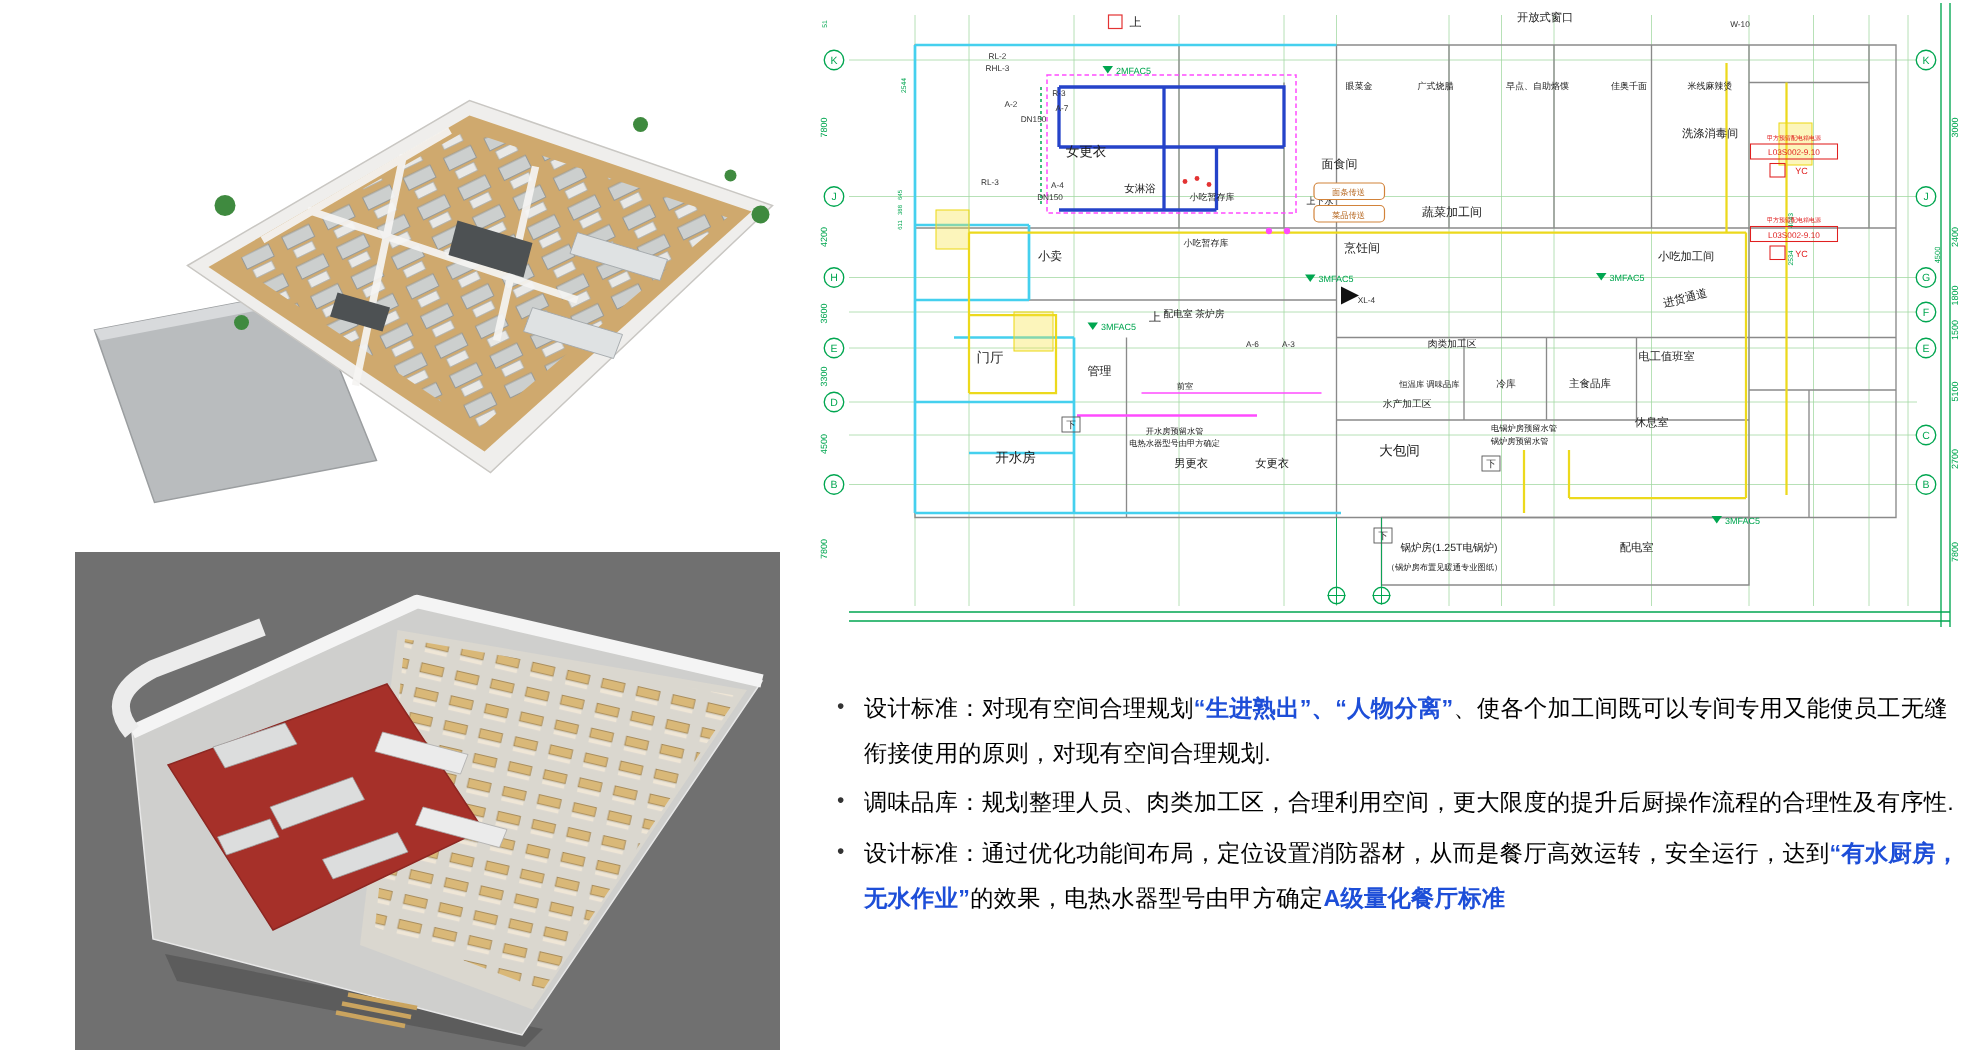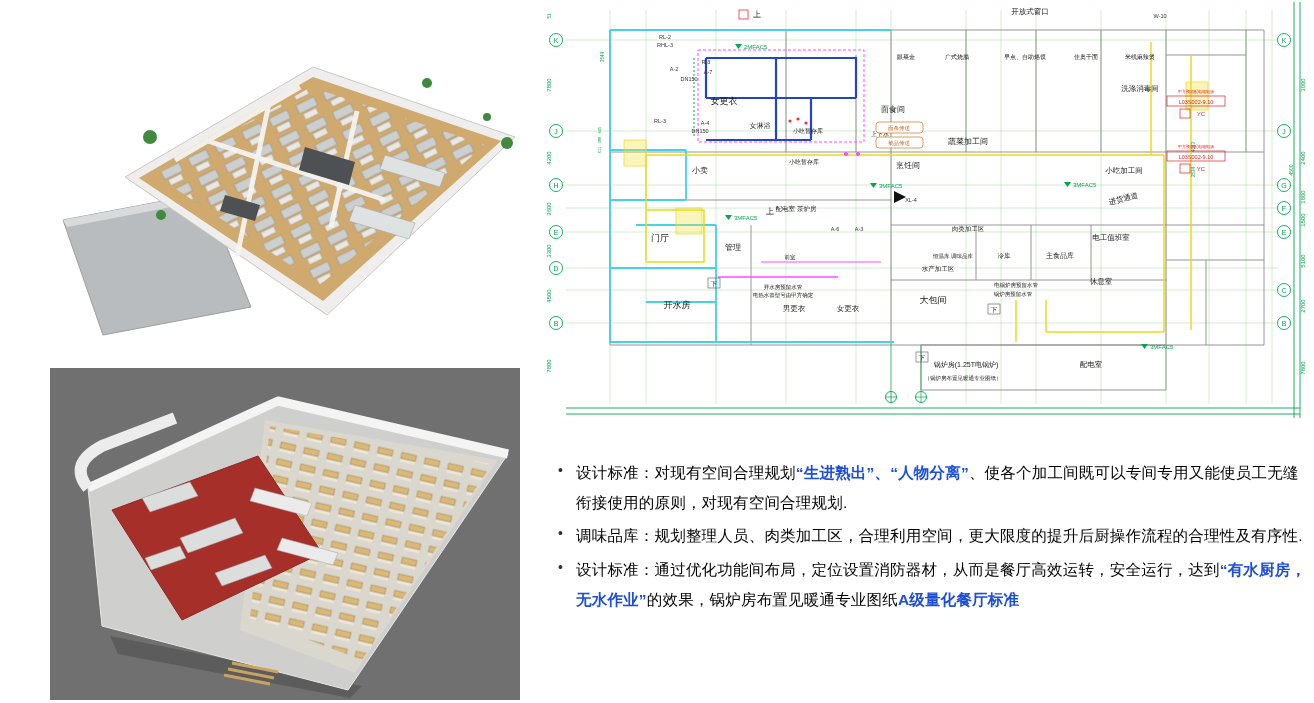--- a/index.html
+++ b/index.html
@@ -385,15 +385,15 @@
   <div class="note">
     <span class="dot">•</span>
     <p class="nt"><b class="lbl">设计标准：</b><span>对现有空间合理规划</span><b class="red">“生进熟出”、“人物分离”</b><span>、使各个加工间既可以专间专用又能使员工无缝衔接使用的原则，对现有空间合理规划.</span></p>
   </div>
   <div class="note">
     <span class="dot">•</span>
     <p class="nt"><b class="lbl">调味品库：</b><span>规划整理人员、肉类加工区，合理利用空间，更大限度的提升后厨操作流程的合理性及有序性.</span></p>
   </div>
   <div class="note">
     <span class="dot">•</span>
-    <p class="nt"><b class="lbl">设计标准：</b><span>通过优化功能间布局，定位设置消防器材，从而是餐厅高效运转，安全运行，达到</span><b class="red">“有水厨房，无水作业”</b><span>的效果，锅炉房布置见暖通专业图纸</span><b class="red">A级量化餐厅标准</b></p>
+    <p class="nt"><b class="lbl">设计标准：</b><span>通过优化功能间布局，定位设置消防器材，从而是餐厅高效运转，安全运行，达到</span><b class="red">“有水厨房，无水作业”</b><span>的效果，电热水器型号由甲方确定</span><b class="red">A级量化餐厅标准</b></p>
   </div>
 </div>
 
 </body></html>

